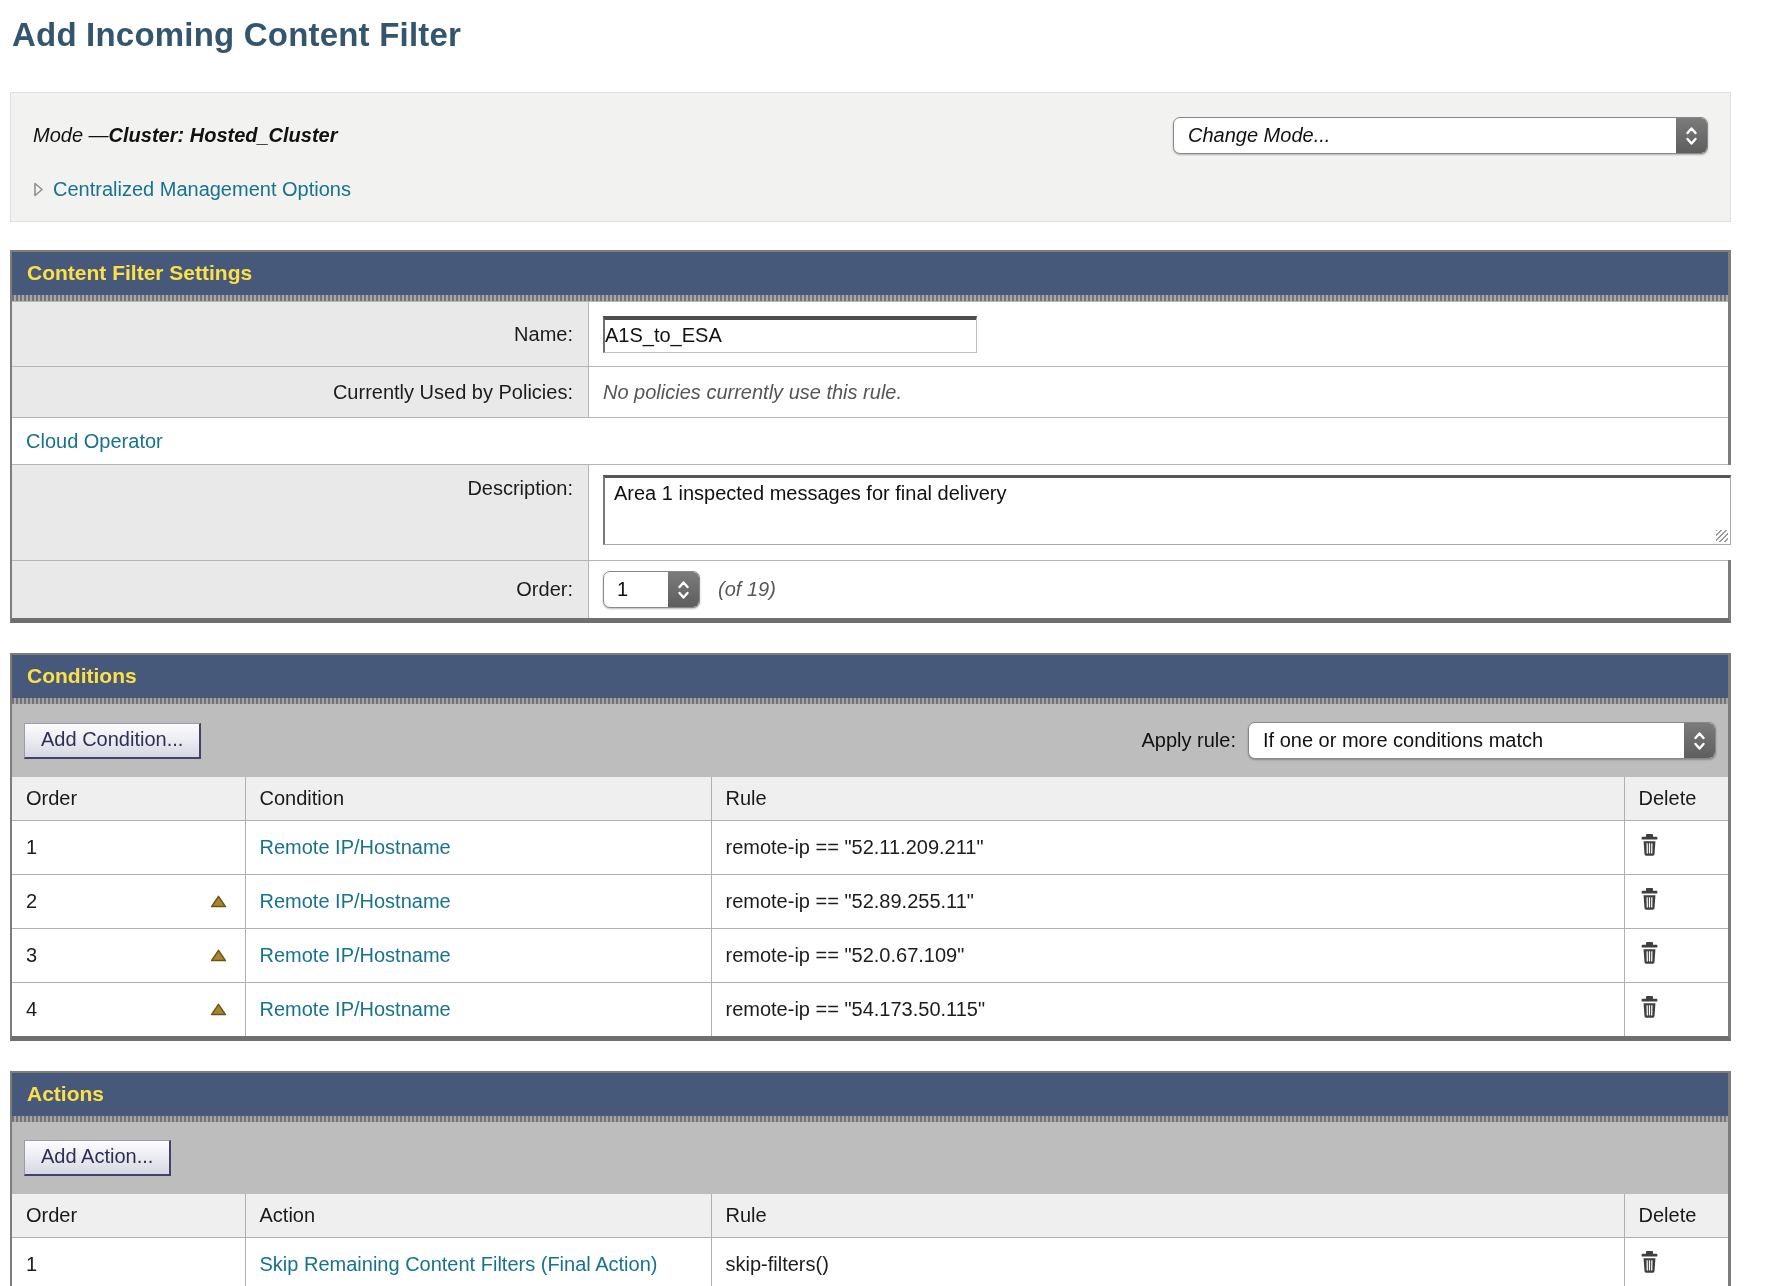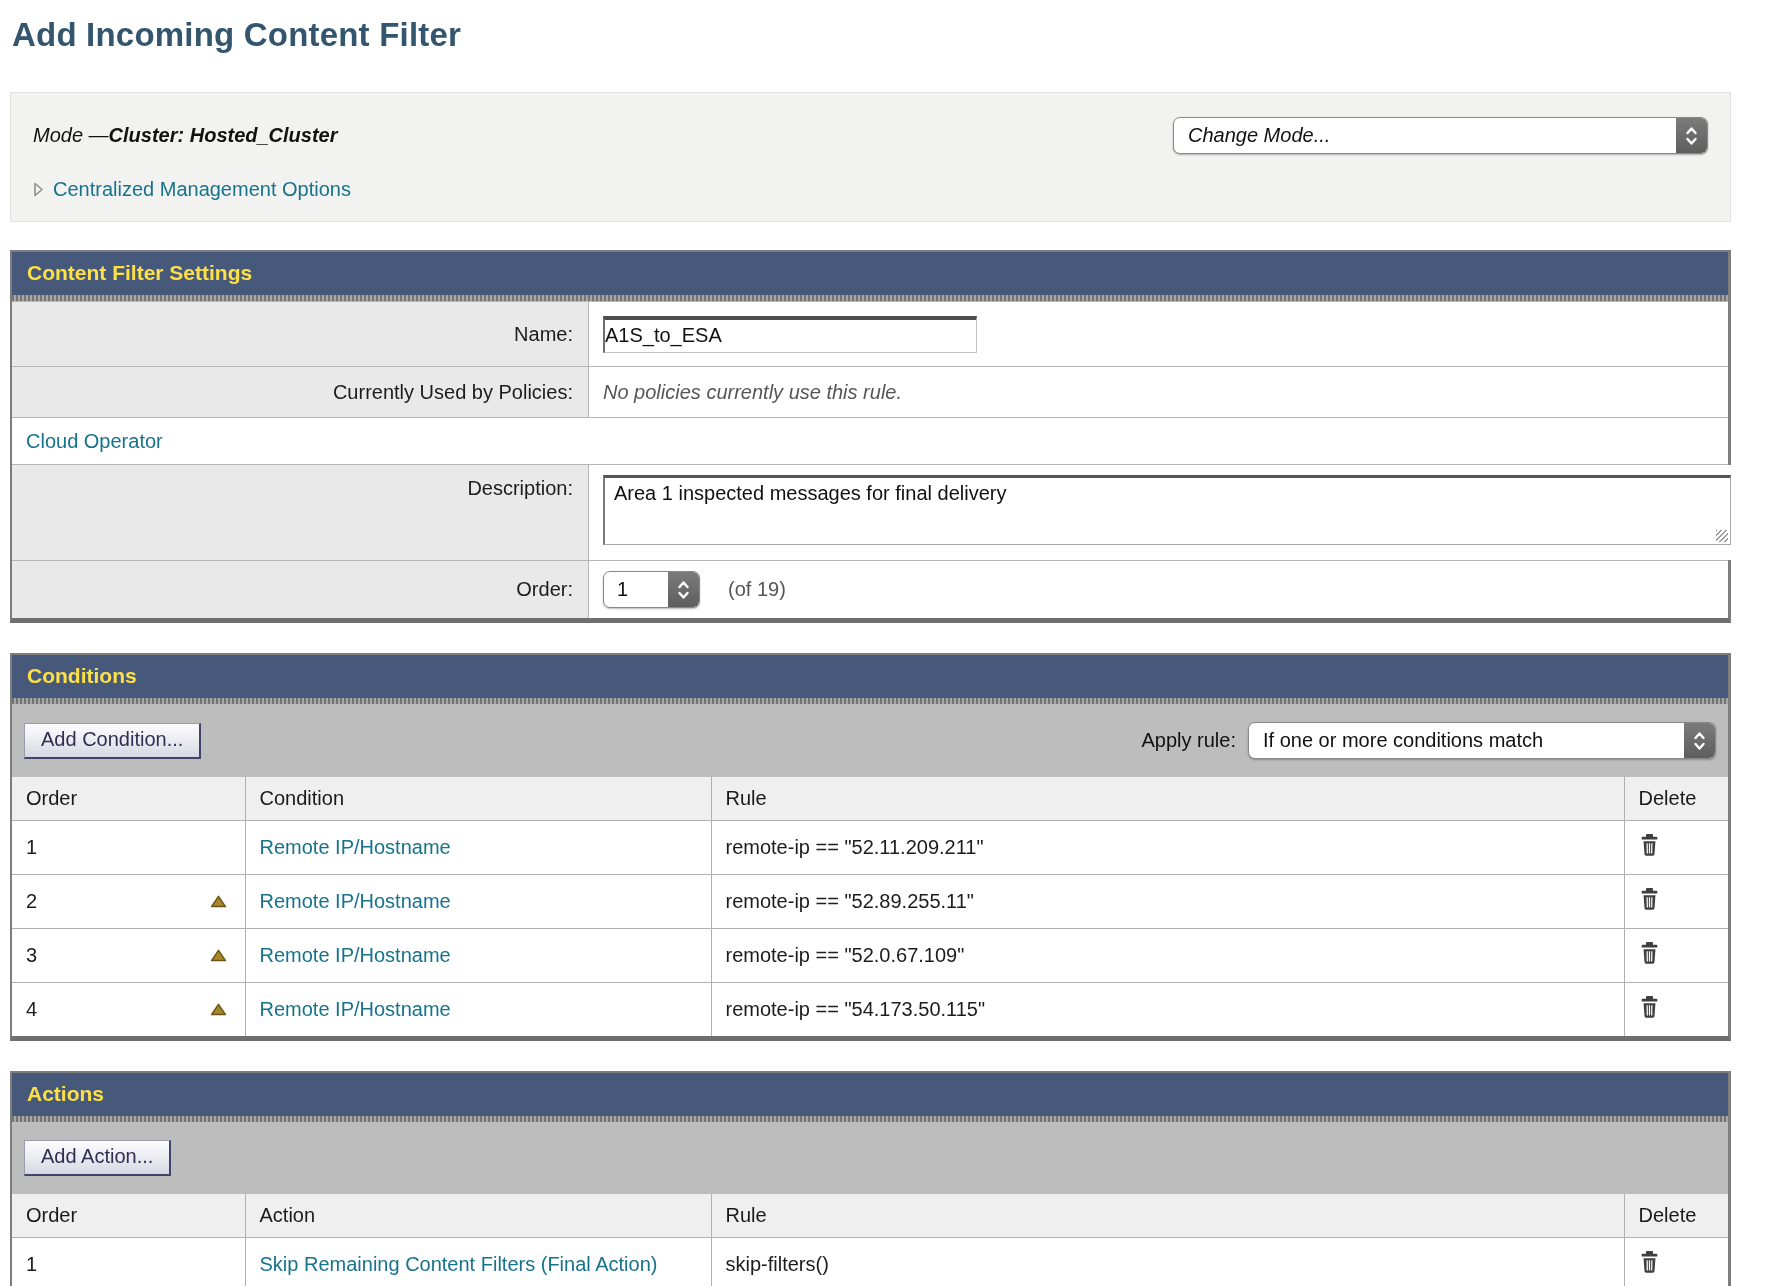--- a/index.html
+++ b/index.html
@@ -127,21 +127,21 @@
     border-top:3px solid #555555;
     border-left:2px solid #7a7a7a;
     resize:none; outline:none; background:#fff;
   }
   .resize-grip {
     position:absolute; right:3px; bottom:8px;
     width:12px; height:12px;
     background:repeating-linear-gradient(-45deg, transparent 0 2px, #9a9a9a 2px 3.5px);
     pointer-events:none;
   }
-  .order-total { color:#565656; margin-left:28px; font-size:20px; }
+  .order-total { font-style:italic; color:#565656; margin-left:18px; font-size:20px; }
 
   
   .toolbar {
     background:#bdbdbd;
     padding:18px 12px;
     display:flex; align-items:center; justify-content:space-between;
     min-height:53px;
   }
   .classic-button {
     font-family:"Liberation Sans", sans-serif;

